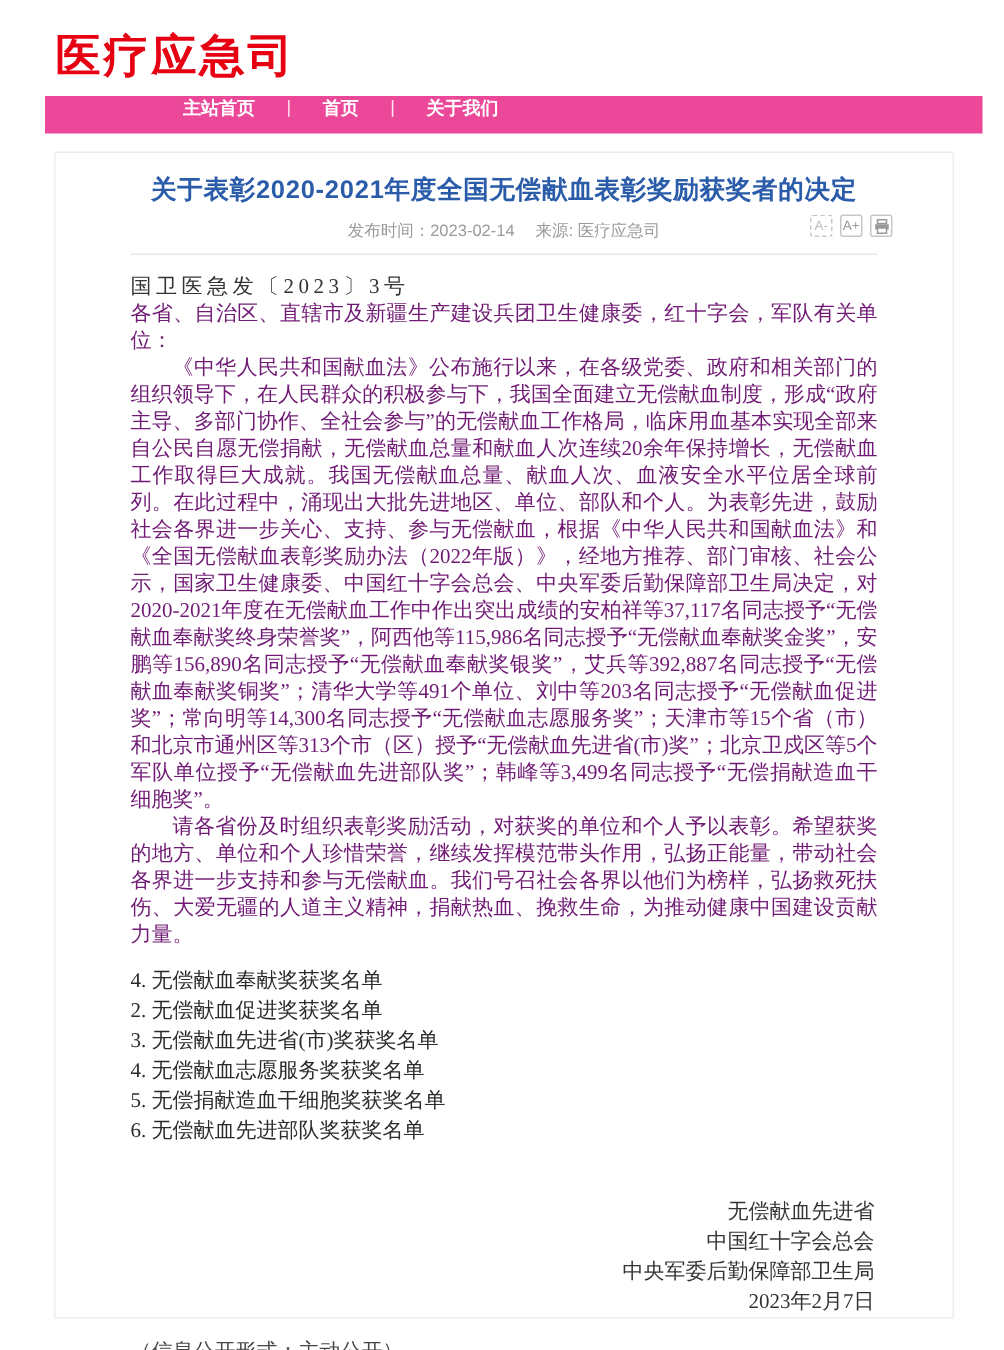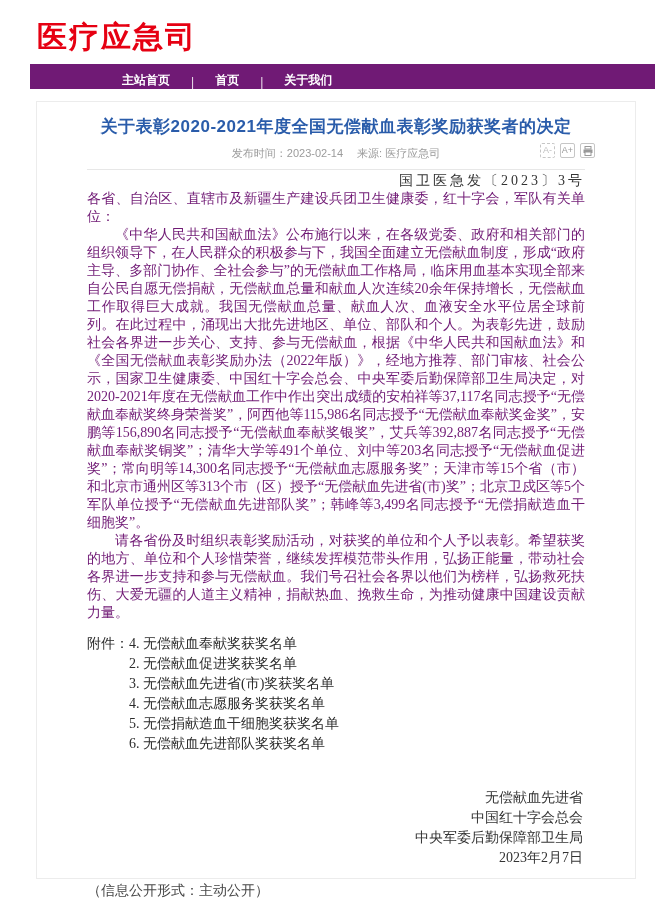--- a/index.html
+++ b/index.html
@@ -6,22 +6,22 @@
   body{
     width:669px;height:900px;background:#ffffff;overflow:hidden;position:relative;
     font-family:"Liberation Sans","DejaVu Sans",sans-serif;
     -webkit-font-smoothing:antialiased;
   }
   
   .masthead{position:absolute;left:37px;top:12px;height:50px;display:flex;align-items:center;}
   .logo{font-size:30px;font-weight:bold;color:#e60012;letter-spacing:2px;}
   
   .nav{
-    position:absolute;left:30px;top:64px;width:625px;height:25px;background:#701a75;
-    display:flex;align-items:flex-end;box-sizing:border-box;padding-left:92px;
+    position:absolute;left:30px;top:64px;width:625px;height:25px;background:#ec4899;
+    display:flex;align-items:flex-start;box-sizing:border-box;padding-left:92px;
     color:#ffffff;font-size:12px;font-weight:bold;
   }
   .nav-item{cursor:pointer;white-space:nowrap;}
   .nav-sep{margin:0 21px;font-weight:normal;opacity:.85;}
   
   .box{
     position:absolute;left:36px;top:101px;width:600px;height:778px;background:#fff;
     border:1px solid #ececec;box-sizing:border-box;padding:0 50px;
   }
   .title{
@@ -32,21 +32,21 @@
   .meta-row .sep{display:inline-block;width:14px;}
   .tools{position:absolute;right:-10px;top:-3px;display:flex;gap:5px;}
   .tool{
     width:15px;height:15px;border:1px solid #c6c6c6;border-radius:2px;background:#fff;
     color:#999;font-size:9px;line-height:1;display:flex;align-items:center;justify-content:center;
     cursor:pointer;box-sizing:border-box;
   }
   .tool.dashed{border-style:dashed;color:#c0c0c0;}
   .divider{border-top:1px solid #e7e7e7;margin-top:7px;}
   .docnum{
-    text-align:right;margin-top:2px;font-family:"Liberation Serif","DejaVu Serif",serif;
+    text-align:left;margin-top:13px;font-family:"Liberation Serif","DejaVu Serif",serif;
     font-size:14px;color:#333;letter-spacing:3px;line-height:18px;
   }
   .content{
     font-family:"Liberation Serif","DejaVu Serif",serif;
     font-size:14px;line-height:18px;color:#701a75;text-align:justify;
   }
   .content p{margin:0;}
   .indent{text-indent:2em;}
   
   .attach{
@@ -103,21 +103,20 @@
 
   <div class="docnum">国卫医急发〔2023〕3号</div>
 
   <div class="content">
     <p>各省、自治区、直辖市及新疆生产建设兵团卫生健康委，红十字会，军队有关单位：</p>
     <p class="indent">《中华人民共和国献血法》公布施行以来，在各级党委、政府和相关部门的组织领导下，在人民群众的积极参与下，我国全面建立无偿献血制度，形成“政府主导、多部门协作、全社会参与”的无偿献血工作格局，临床用血基本实现全部来自公民自愿无偿捐献，无偿献血总量和献血人次连续20余年保持增长，无偿献血工作取得巨大成就。我国无偿献血总量、献血人次、血液安全水平位居全球前列。在此过程中，涌现出大批先进地区、单位、部队和个人。为表彰先进，鼓励社会各界进一步关心、支持、参与无偿献血，根据《中华人民共和国献血法》和《全国无偿献血表彰奖励办法（2022年版）》，经地方推荐、部门审核、社会公示，国家卫生健康委、中国红十字会总会、中央军委后勤保障部卫生局决定，对2020-2021年度在无偿献血工作中作出突出成绩的安柏祥等37,117名同志授予“无偿献血奉献奖终身荣誉奖”，阿西他等115,986名同志授予“无偿献血奉献奖金奖”，安鹏等156,890名同志授予“无偿献血奉献奖银奖”，艾兵等392,887名同志授予“无偿献血奉献奖铜奖”；清华大学等491个单位、刘中等203名同志授予“无偿献血促进奖”；常向明等14,300名同志授予“无偿献血志愿服务奖”；天津市等15个省（市）和北京市通州区等313个市（区）授予“无偿献血先进省(市)奖”；北京卫戍区等5个军队单位授予“无偿献血先进部队奖”；韩峰等3,499名同志授予“无偿捐献造血干细胞奖”。</p>
     <p class="indent">请各省份及时组织表彰奖励活动，对获奖的单位和个人予以表彰。希望获奖的地方、单位和个人珍惜荣誉，继续发挥模范带头作用，弘扬正能量，带动社会各界进一步支持和参与无偿献血。我们号召社会各界以他们为榜样，弘扬救死扶伤、大爱无疆的人道主义精神，捐献热血、挽救生命，为推动健康中国建设贡献力量。</p>
   </div>
 
   <div class="attach">
-    <div class="attach-label">附件：</div>
     <div class="attach-items">
       <div>4. 无偿献血奉献奖获奖名单</div>
       <div>2. 无偿献血促进奖获奖名单</div>
       <div>3. 无偿献血先进省(市)奖获奖名单</div>
       <div>4. 无偿献血志愿服务奖获奖名单</div>
       <div>5. 无偿捐献造血干细胞奖获奖名单</div>
       <div>6. 无偿献血先进部队奖获奖名单</div>
     </div>
   </div>
 

